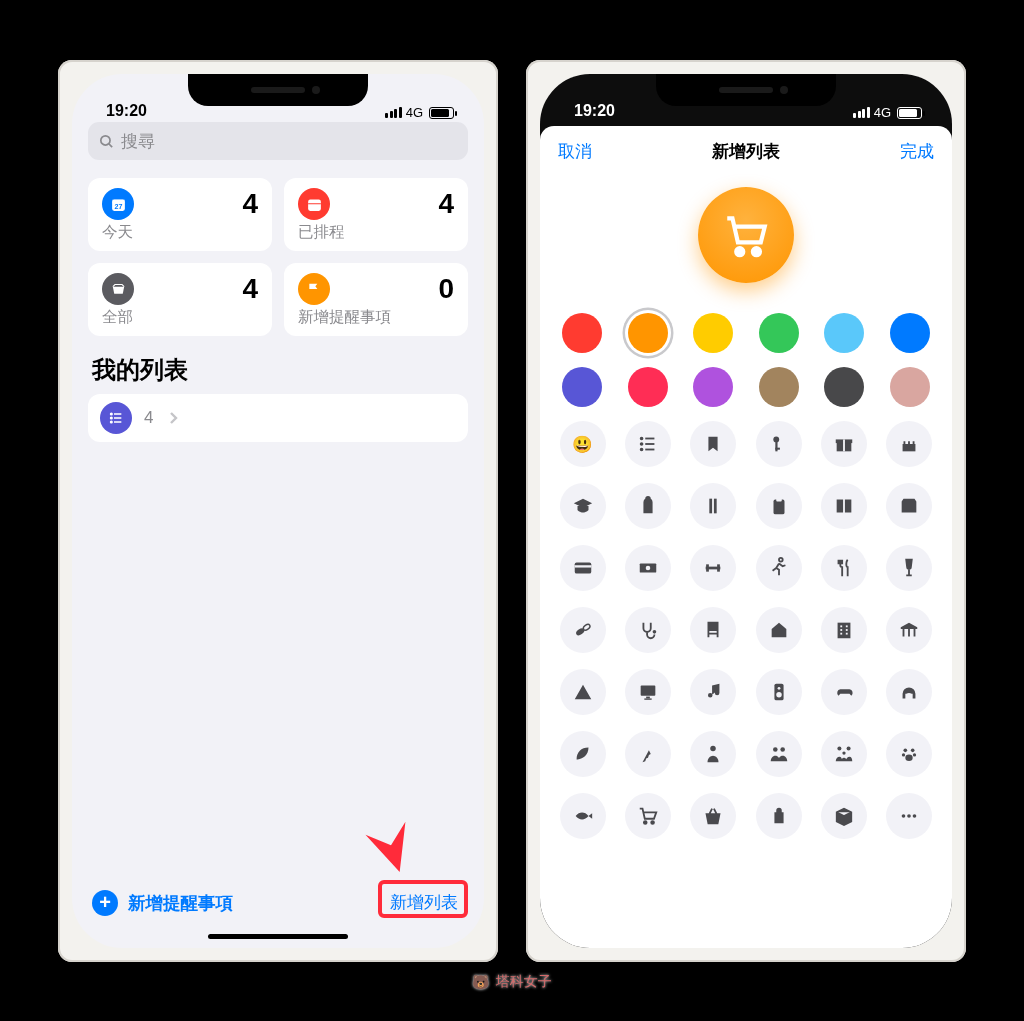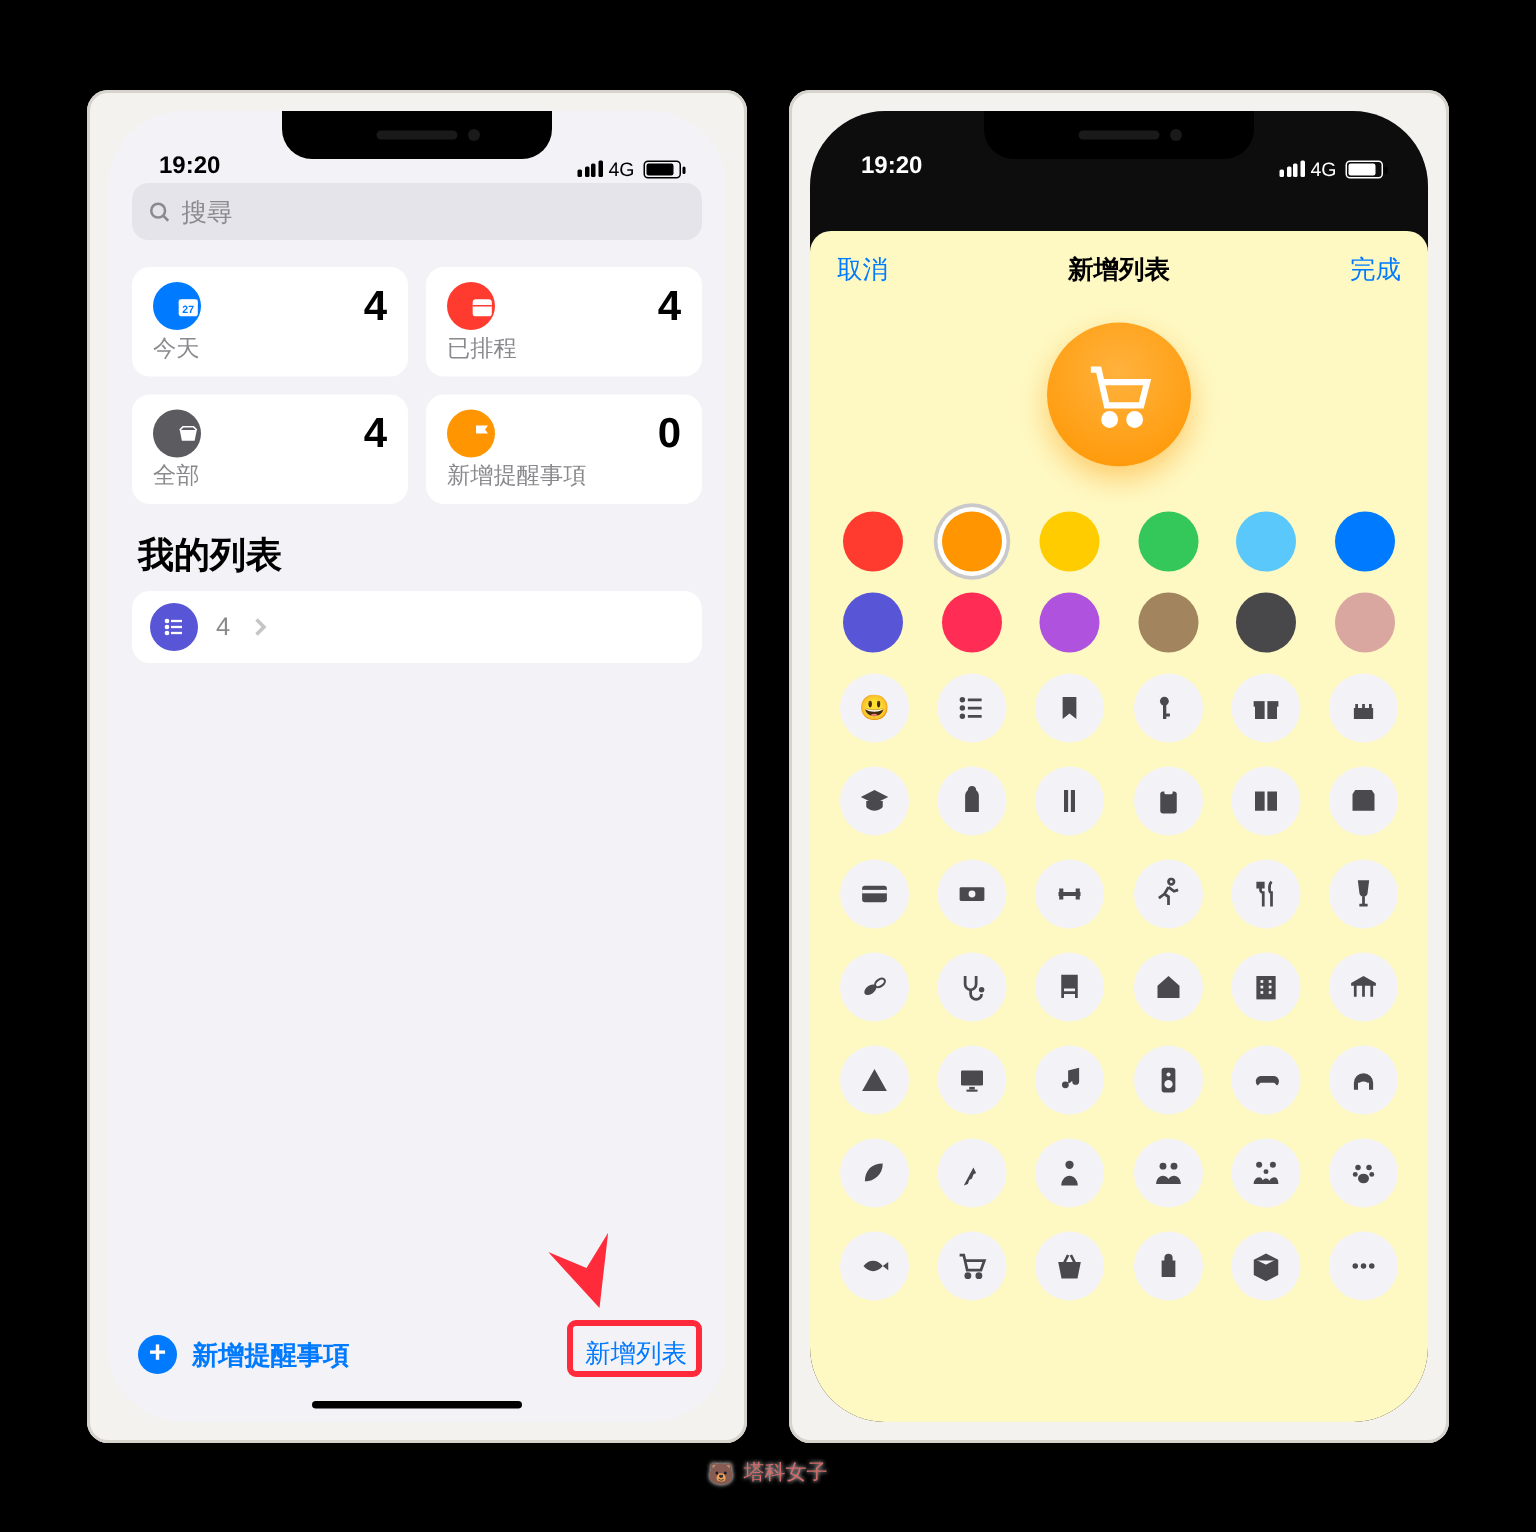--- a/index.html
+++ b/index.html
@@ -91,21 +91,21 @@
     color:#8a8a8e; font-size:17px; margin-bottom:18px;
   }
   .cards { display:grid; grid-template-columns:1fr 1fr; gap:12px; margin-bottom:18px;}
   .card {
     background:#fff; border-radius:12px; padding:10px 14px 8px;
     display:flex; flex-direction:column;
   }
   .card-top { display:flex; justify-content:space-between; align-items:center;}
   .card .ico {
     width:32px; height:32px; border-radius:50%;
-    display:flex; align-items:center; justify-content:flex-end;
+    display:flex; align-items:center; justify-content:center;
     color:#0f172a;
   }
   .card .count { font-size:28px; font-weight:700; color:#000;}
   .card .lbl { font-size:15.5px; color:#8a8a8e; margin-top:2px;}
   .section-h { font-size:24px; font-weight:700; padding:0 4px 8px; color:#000;}
   .list-row {
     background:#fff; border-radius:12px; height:48px;
     display:flex; align-items:center; padding:0 12px; gap:12px;
   }
   .list-row .li-ico {
@@ -128,23 +128,22 @@
   .highlight-box {
     position:absolute; border:4px solid #ff2b3a; border-radius:6px;
     right:16px; bottom:30px; width:90px; height:38px; pointer-events:none;
   }
   .arrow {
     position:absolute; right:62px; bottom:70px; pointer-events:none;
   }
   
   .sheet {
     position:absolute; left:0; right:0; bottom:0; top:52px;
-    background:#fef9c3; border-top-left-radius:14px; border-top-right-radius:14px;
+    background:#ffffff; border-top-left-radius:14px; border-top-right-radius:14px;
     overflow:hidden;
-    margin-top:28px;
   }
   .sheet-header {
     display:flex; justify-content:space-between; align-items:center;
     padding:14px 18px 10px; font-size:17px;
   }
   .sheet-header .title { font-weight:600; color:#000;}
   .hero {
     display:flex; flex-direction:column; align-items:center; gap:18px;
     padding: 14px 18px 12px;
   }

